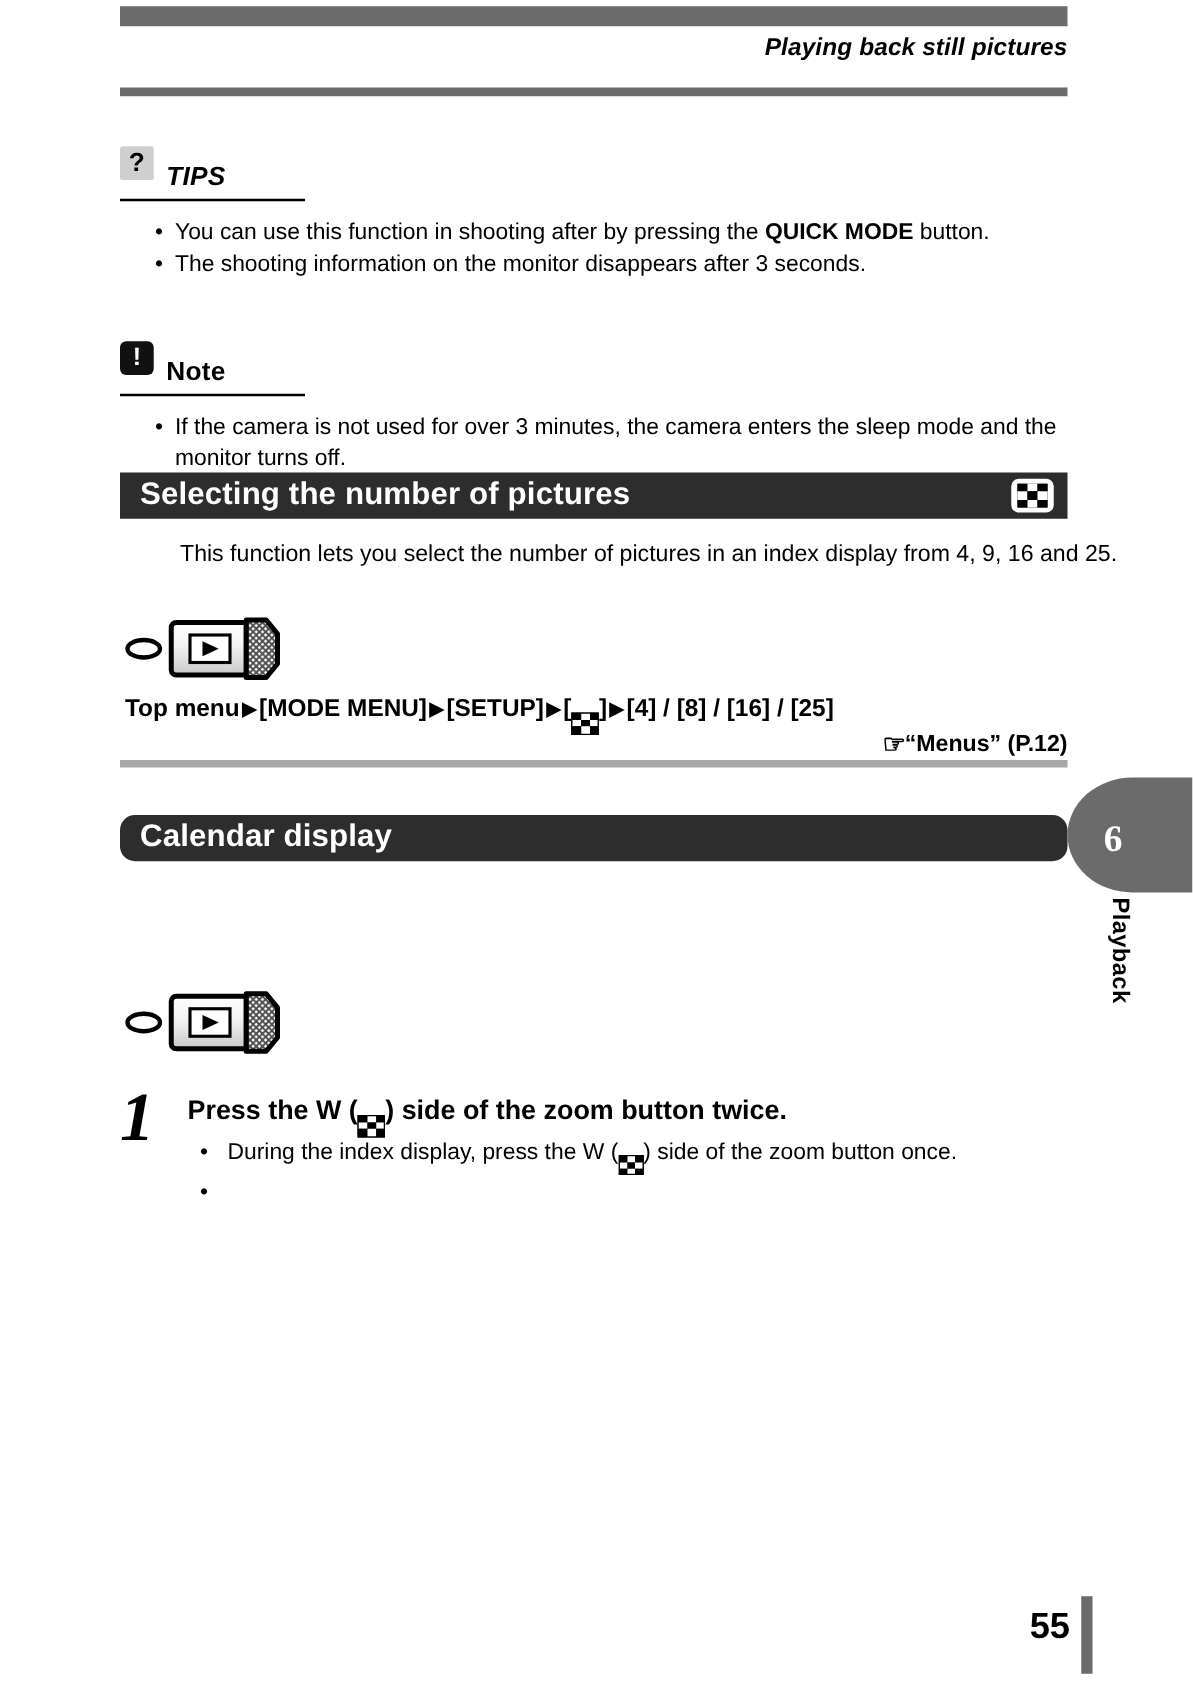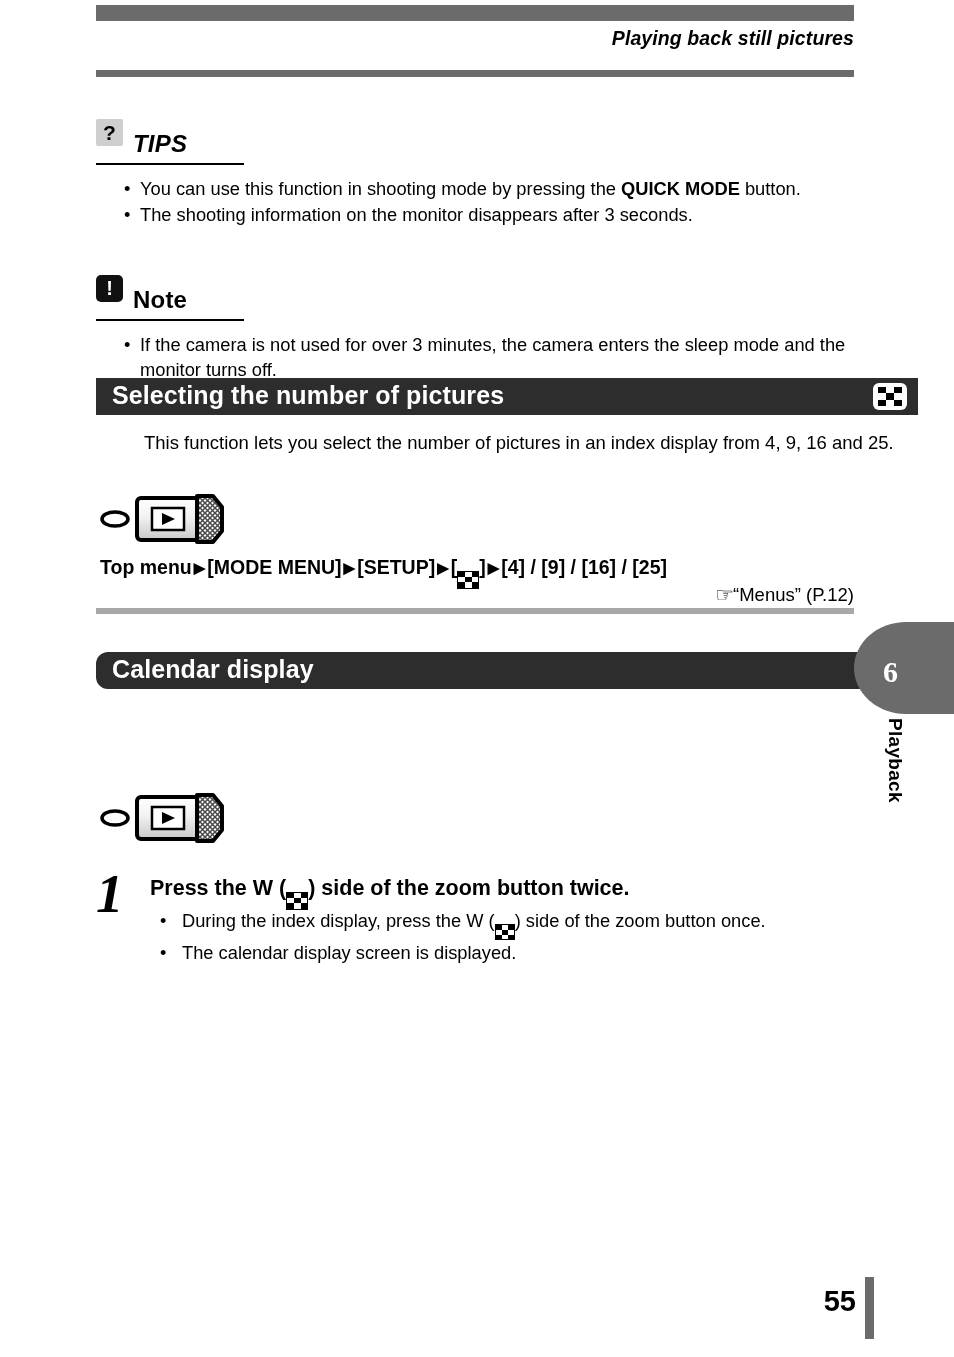--- a/index.html
+++ b/index.html
@@ -55,40 +55,40 @@
     background: #cfcfcf; color: #000;
     border-radius: 2px;
     font-style: normal;
   }
   .badge-note {
     background: #111; color: #fff;
     border-radius: 5px;
     font-size: 20px;
   }
   .callout-label {
-    font-size: 24px; font-weight: bold; letter-spacing: .2px; margin-top: 24px;
+    font-size: 21px; font-weight: bold; letter-spacing: .2px; margin-top: 24px;
   }
   .callout-label.italic { font-style: italic; }
 
   .bullets { margin: 11px 0 0 0; padding: 0; list-style: none; }
   .bullets li {
     position: relative;
     font-size: 18.3px;
     line-height: 25px;
     padding-left: 44px;
     margin-bottom: 1px;
   }
   .bullets li .dot {
     position: absolute; left: 28px; top: 0;
   }
   .bullets li b { font-weight: bold; }
 
   
   .section-bar {
-    position: absolute; left: 96px; width: 822px; height: 37px;
+    position: absolute; left: 96px; width: 758px; height: 37px;
     background: #2d2d2d;
     display: flex; align-items: center;
     padding: 0 11px 0 16px;
   }
   .section-bar .title {
     color: #fff; font-size: 25px; font-weight: bold;
     letter-spacing: .1px; flex: 1 1 auto;
     line-height: 1;
     padding-bottom: 2px;
   }
@@ -137,21 +137,21 @@
 
   
   .menu-path {
     position: absolute; left: 100px; width: 760px;
     font-size: 19.5px; font-weight: bold;
     white-space: nowrap;
   }
   .menu-path .arrow { font-size: 15px; vertical-align: 1.5px; padding: 0 2px; }
   .ref-line {
     position: absolute; right: 100px;
-    font-size: 18.5px; font-weight: normal; white-space: nowrap;
+    font-size: 18.5px; font-weight: bold; white-space: nowrap;
   }
   .hand { font-size: 21px; vertical-align: -1px; letter-spacing: -1px; }
 
   .gray-rule {
     position: absolute; left: 96px; width: 758px; height: 6px;
     background: #a8a8a8;
   }
 
   
   .step-num {
@@ -216,21 +216,21 @@
   <div class="header-title">Playing back still pictures</div>
   <div class="header-rule"></div>
 
   <div class="callout" style="top:106px;">
     <div class="callout-head">
       <div class="badge badge-tips">?</div>
       <div class="callout-label italic">TIPS</div>
     </div>
     <ul class="bullets">
       <li>
-        <span class="dot">•</span><span>You can use this function in shooting mode by pressing the </span><b>QUICK MODE</b><span> button.</span>
+        <span class="dot">•</span><span>You can use this function in shooting after by pressing the </span><b>QUICK MODE</b><span> button.</span>
       </li>
       <li>
         <span class="dot">•</span><span>The shooting information on the monitor disappears after 3 seconds.</span>
       </li>
     </ul>
   </div>
 
   <div class="callout" style="top:262px;">
     <div class="callout-head">
       <div class="badge badge-note">!</div>
@@ -291,21 +291,21 @@
     <span>Top menu</span><span class="arrow">▶</span><span>[MODE MENU]</span><span class="arrow">▶</span><span>[SETUP]</span><span class="arrow">▶</span><span>[</span><span class="checker-inline">
         <i class="b"></i>
         <i class="w"></i>
         <i class="b"></i>
         <i class="w"></i>
         <i class="b"></i>
         <i class="w"></i>
         <i class="b"></i>
         <i class="w"></i>
         <i class="b"></i>
-      </span><span>]</span><span class="arrow">▶</span><span>[4] / [9] / [16] / [25]</span>
+      </span><span>]</span><span class="arrow">▶</span><span>[4] / [8] / [16] / [25]</span>
   </div>
 
   <div class="ref-line" style="top:583px;">
     <span class="hand">☞</span><span>“Menus” (P.12)</span>
   </div>
 
   <div class="gray-rule" style="top:608px;"></div>
 
   <div class="section-bar" style="top:652px;border-radius:12px;">
     <div class="title">Calendar display</div>
@@ -346,21 +346,21 @@
           <i class="b"></i>
           <i class="w"></i>
           <i class="b"></i>
           <i class="w"></i>
           <i class="b"></i>
           <i class="w"></i>
           <i class="b"></i>
         </span><span>) side of the zoom button once.</span>
     </li>
     <li>
-      <span class="dot">•</span><span>The calendar display screen is displayed.</span>
+      <span class="dot">•</span>
     </li>
   </ul>
 
   <div class="tab-blob"></div>
   <div class="tab-num">6</div>
   <div class="tab-label">Playback</div>
 
   <div class="page-number">55</div>
   <div class="footer-bar"></div>
 

